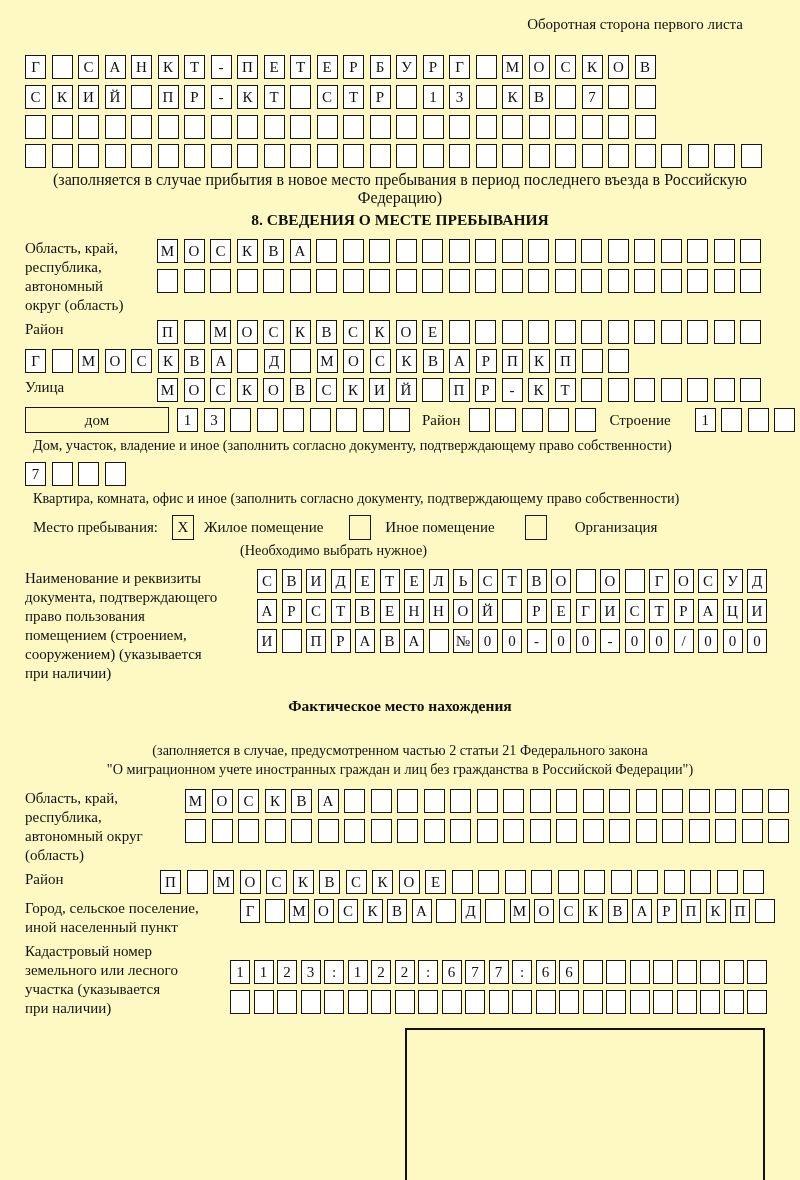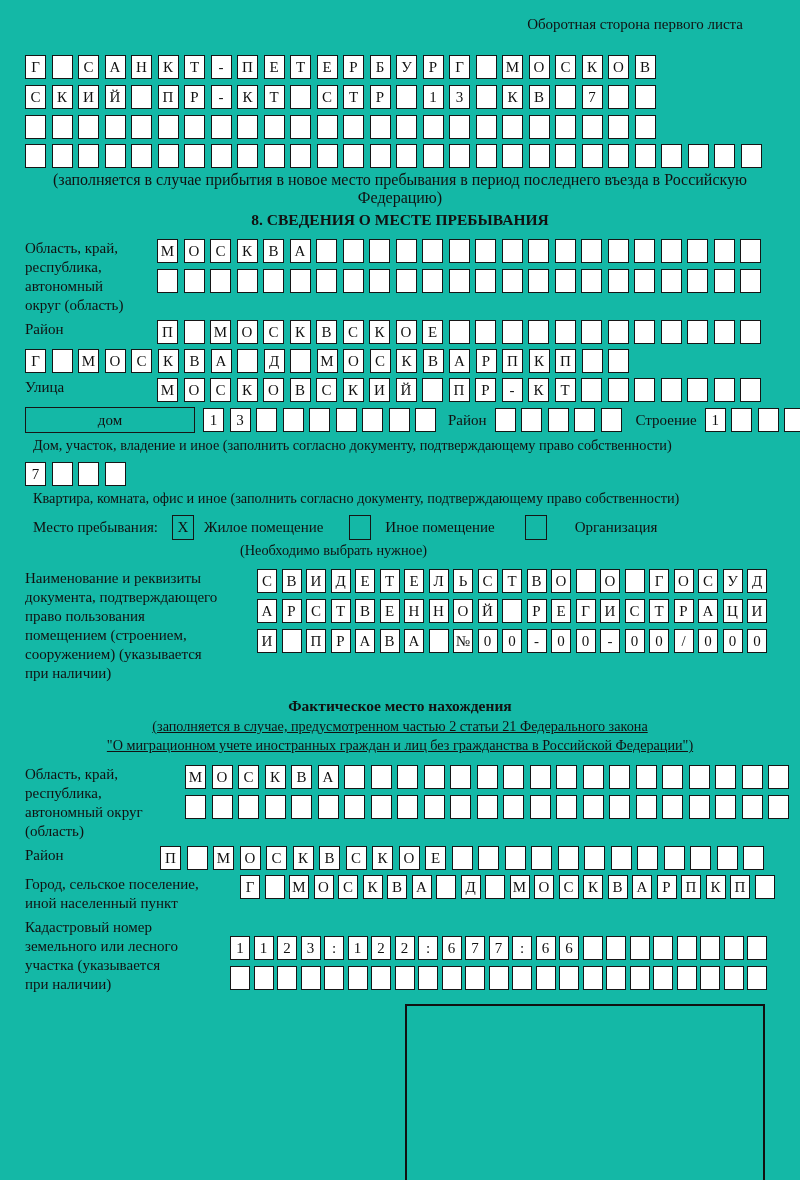--- a/index.html
+++ b/index.html
@@ -1,17 +1,17 @@
 <!DOCTYPE html>
 <html><head>
 <meta charset="utf-8">
 <style>
   html,body{margin:0;padding:0;background:#ffffff;}
   .page{
-    width:800px;height:1180px;margin:0 auto;background:#14b8a6;color:#111;
+    width:800px;height:1180px;margin:0 auto;background:#fef9c3;color:#111;
     font-family:"Liberation Serif","DejaVu Serif",serif;
     box-sizing:border-box;padding:16px 25px 0 25px;overflow:hidden;
   }
   .header-note{text-align:right;font-size:15px;padding-right:32px;margin-bottom:22px;}
   .field{display:flex;align-items:flex-start;margin-bottom:5px;}
   .flabel{font-size:15px;line-height:19px;white-space:pre-line;flex:none;margin-right:10px;}
   .rows{display:flex;flex-direction:column;gap:6px;}
   .cellrow{display:flex;gap:5.5px;flex:none;}
   .cellrow.mid{gap:4.5px;}
   .cellrow.tight{gap:3.5px;}
@@ -31,22 +31,22 @@
   }
   .inline-label{font-size:15px;line-height:26px;flex:none;}
   .house-row{display:flex;align-items:center;margin-bottom:4px;}
   .left-caption{font-size:14.3px;margin:2px 0 8px 8px;}
   .stay-row{display:flex;align-items:center;margin:8px 0 2px 8px;font-size:15px;}
   .checkbox{
     width:22px;height:25px;border:1.6px solid #161616;box-sizing:border-box;flex:none;
     display:flex;align-items:center;justify-content:center;font-size:15px;
   }
   .hint{font-size:14.3px;margin:2px 0 10px 215px;}
-  .fact-title{font-size:15.5px;font-weight:bold;text-align:center;margin:14px 0 2px 0;}
-  .fact-caption{font-size:14.2px;line-height:19px;text-align:center;margin-bottom:10px;white-space:pre-line;text-decoration:underline;}
+  .fact-title{font-size:15.5px;font-weight:bold;text-align:center;margin:14px 0 26px 0;}
+  .fact-caption{font-size:14.2px;line-height:19px;text-align:center;margin-bottom:10px;white-space:pre-line;}
   .confirm-block{margin-left:350px;width:420px;margin-top:10px;}
   .confirm-box{width:360px;height:178px;border:2px solid #111;box-sizing:border-box;margin:0 auto;}
 </style>
 </head>
 <body>
 
 <div class="page">
 
   <div class="header-note">Оборотная сторона первого листа</div>
 
@@ -305,41 +305,41 @@
         <span class="cell"></span>
         <span class="cell"></span>
         <span class="cell"></span>
         <span class="cell"></span>
         <span class="cell"></span>
         <span class="cell"></span>
       </div>
   </div>
 
   <div class="house-row">
-    <div class="widebox" style="width:170px;margin-right:8px">дом</div>
+    <div class="widebox" style="width:144px;margin-right:8px">дом</div>
     <div class="cellrow">
         <span class="cell">1</span>
         <span class="cell">3</span>
         <span class="cell"></span>
         <span class="cell"></span>
         <span class="cell"></span>
         <span class="cell"></span>
         <span class="cell"></span>
         <span class="cell"></span>
         <span class="cell"></span>
       </div>
     <div class="inline-label" style="margin:0 8px 0 12px">Район</div>
     <div class="cellrow">
         <span class="cell"></span>
         <span class="cell"></span>
         <span class="cell"></span>
         <span class="cell"></span>
         <span class="cell"></span>
       </div>
-    <div class="inline-label" style="margin:0 8px 0 14px">Строение</div>
+    <div class="inline-label" style="margin:0 24px 0 14px">Строение</div>
     <div class="cellrow">
         <span class="cell">1</span>
         <span class="cell"></span>
         <span class="cell"></span>
         <span class="cell"></span>
       </div>
   </div>
   <div class="left-caption">Дом, участок, владение и иное (заполнить согласно документу, подтверждающему право собственности)</div>
 
   <div class="house-row">

